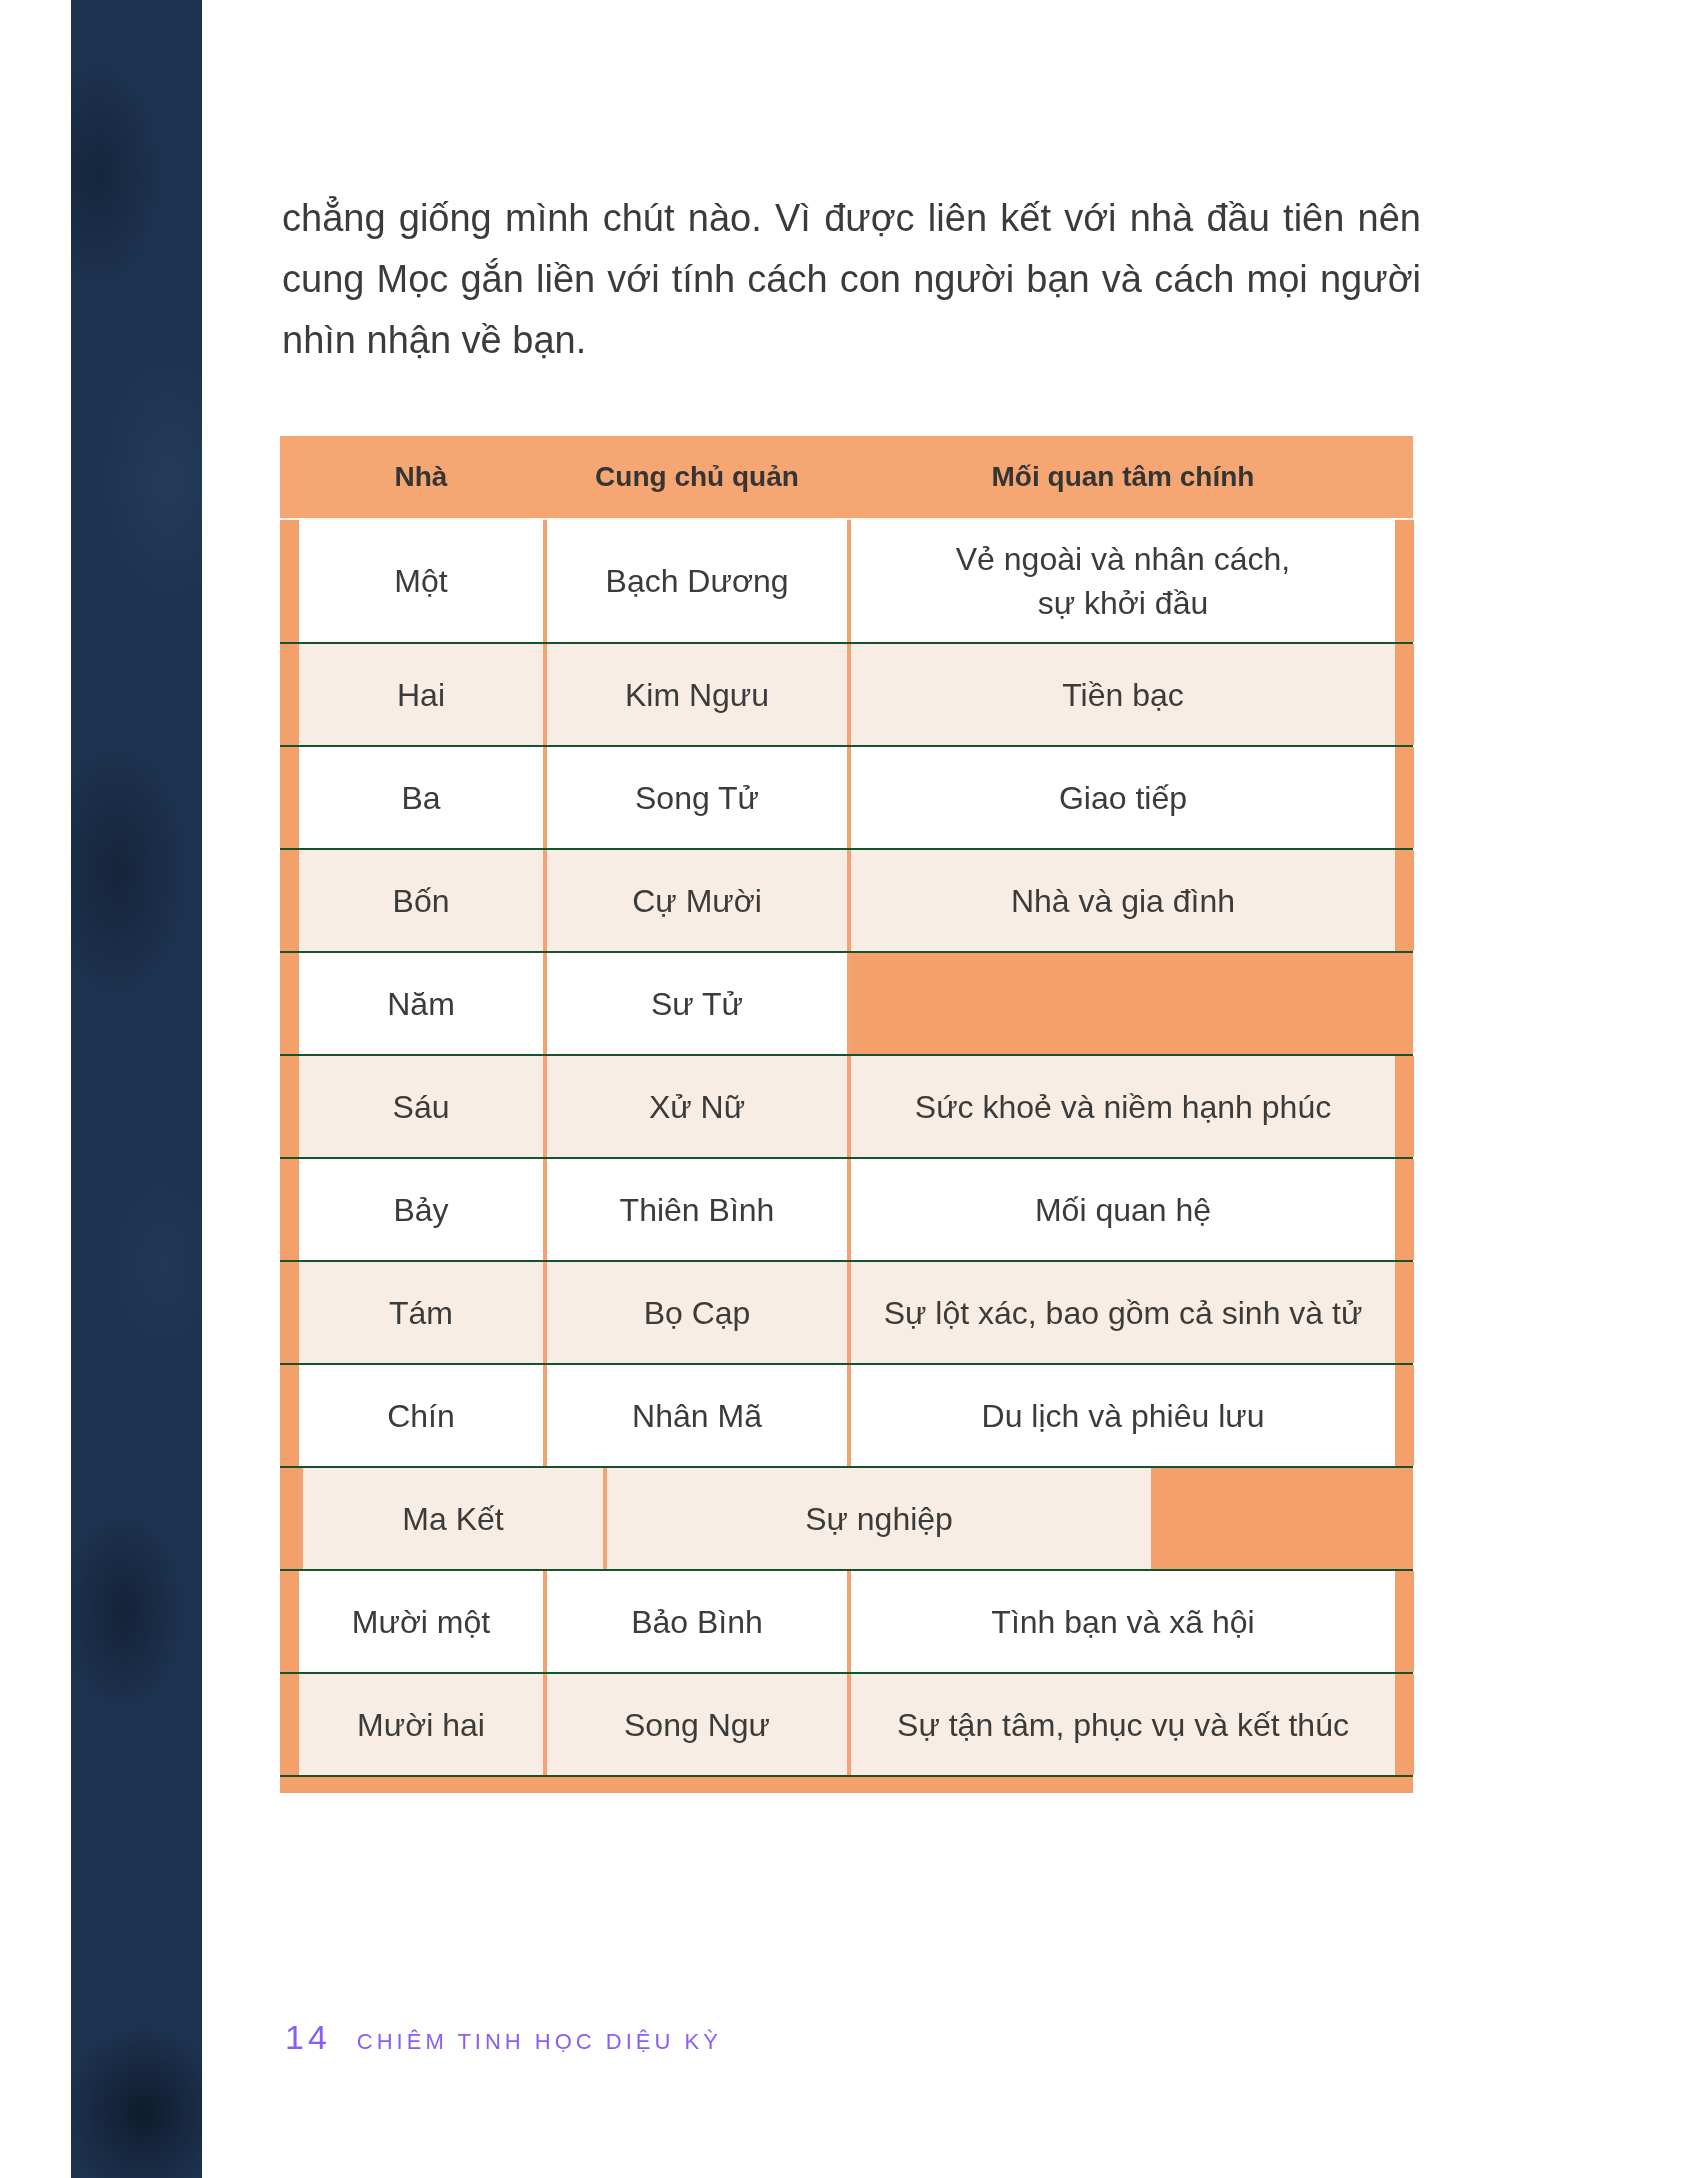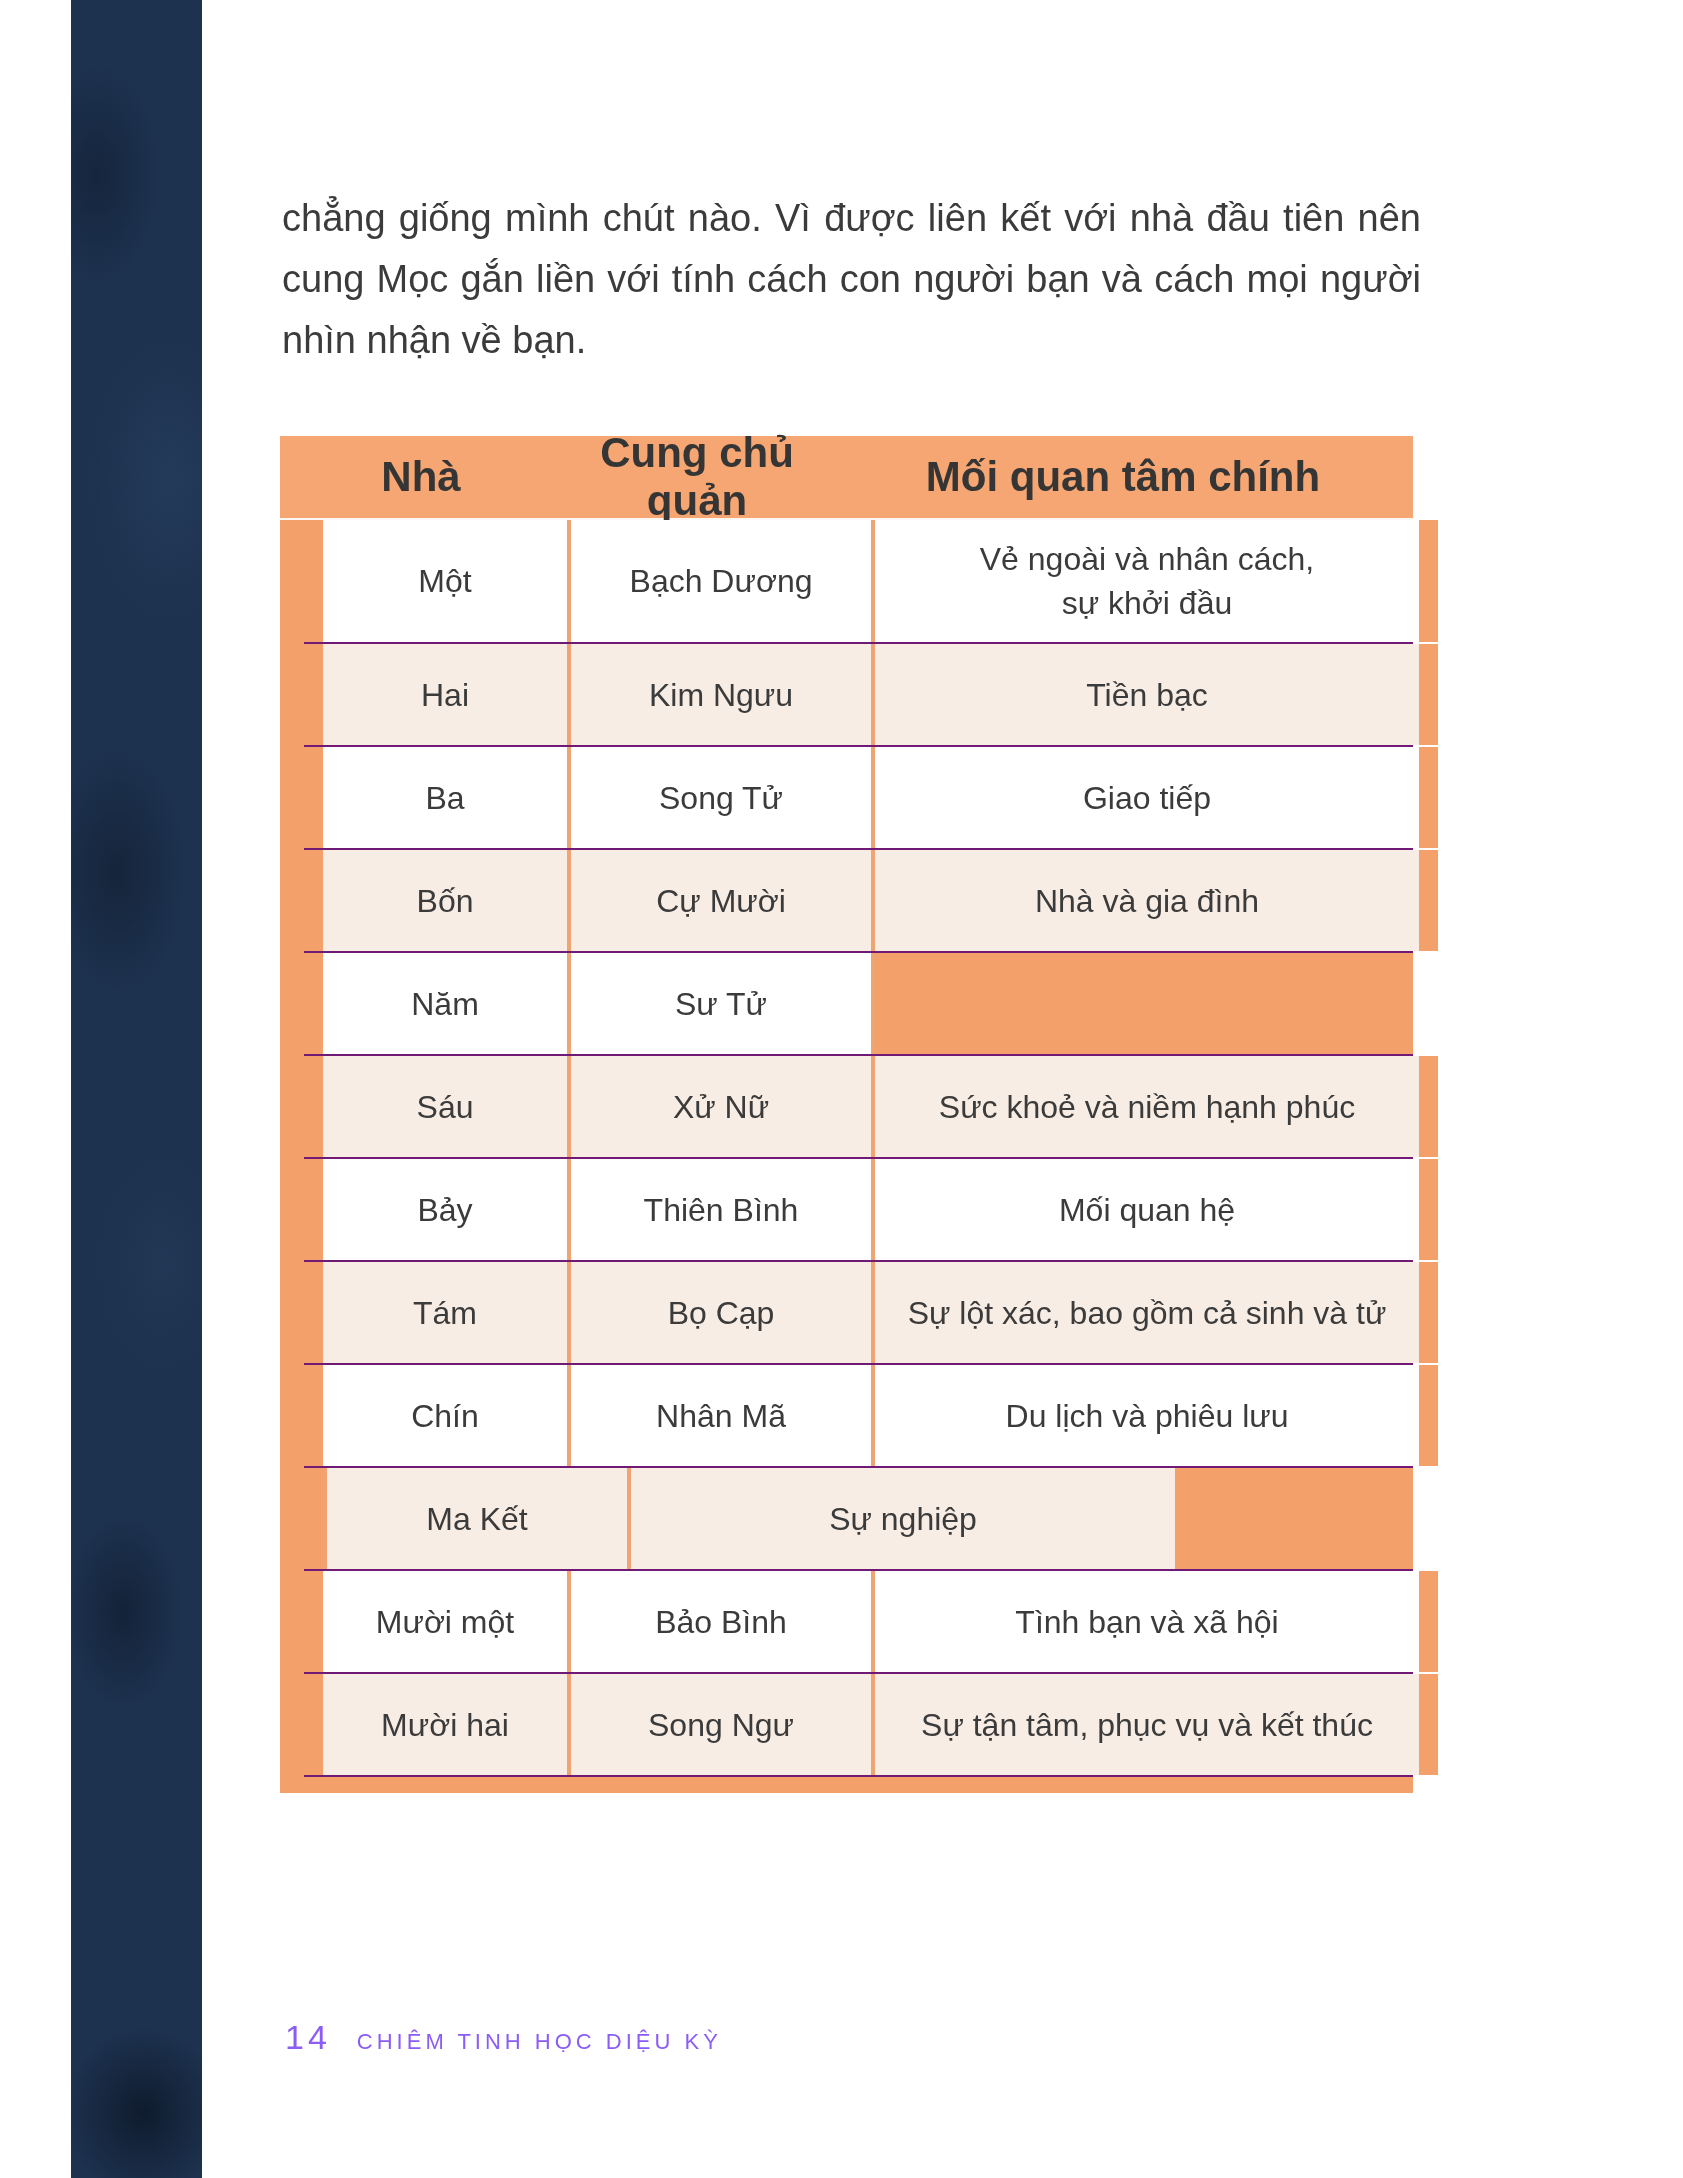--- a/index.html
+++ b/index.html
@@ -24,23 +24,23 @@
   }
   .para .line{text-align:justify;text-align-last:justify;}
   .para .line.last{text-align-last:left;}
   .houses-table{
     position:absolute;left:280px;top:436px;width:1133px;
     background:#f3a06b;
   }
   .t-header{
     display:flex;align-items:center;height:82px;background:#f6a672;
     border-bottom:2px solid #fbf7f2;
-    font-weight:bold;font-size:42px;color:#353535;
-  }
-  .t-row{display:flex;border-bottom:2px solid #701a75;margin-left:24px;}
+    font-weight:bold;font-size:28px;color:#353535;
+  }
+  .t-row{display:flex;border-bottom:2px solid #14532d;}
   .t-row.h1{height:122px;}
   .t-row.hn{height:101px;}
   .bL,.bR{width:19px;background:#f3a06b;flex:none;}
   .t-header .bL,.t-header .bR{background:transparent;}
   .c1{width:244px;flex:none;}
   .c2{width:300px;flex:none;}
   .c3{width:544px;flex:none;}
   .csep{width:4px;flex:none;background:#f2a372;}
   .t-header .csep{background:transparent;}
   .cell{display:flex;align-items:center;justify-content:center;text-align:center;}

